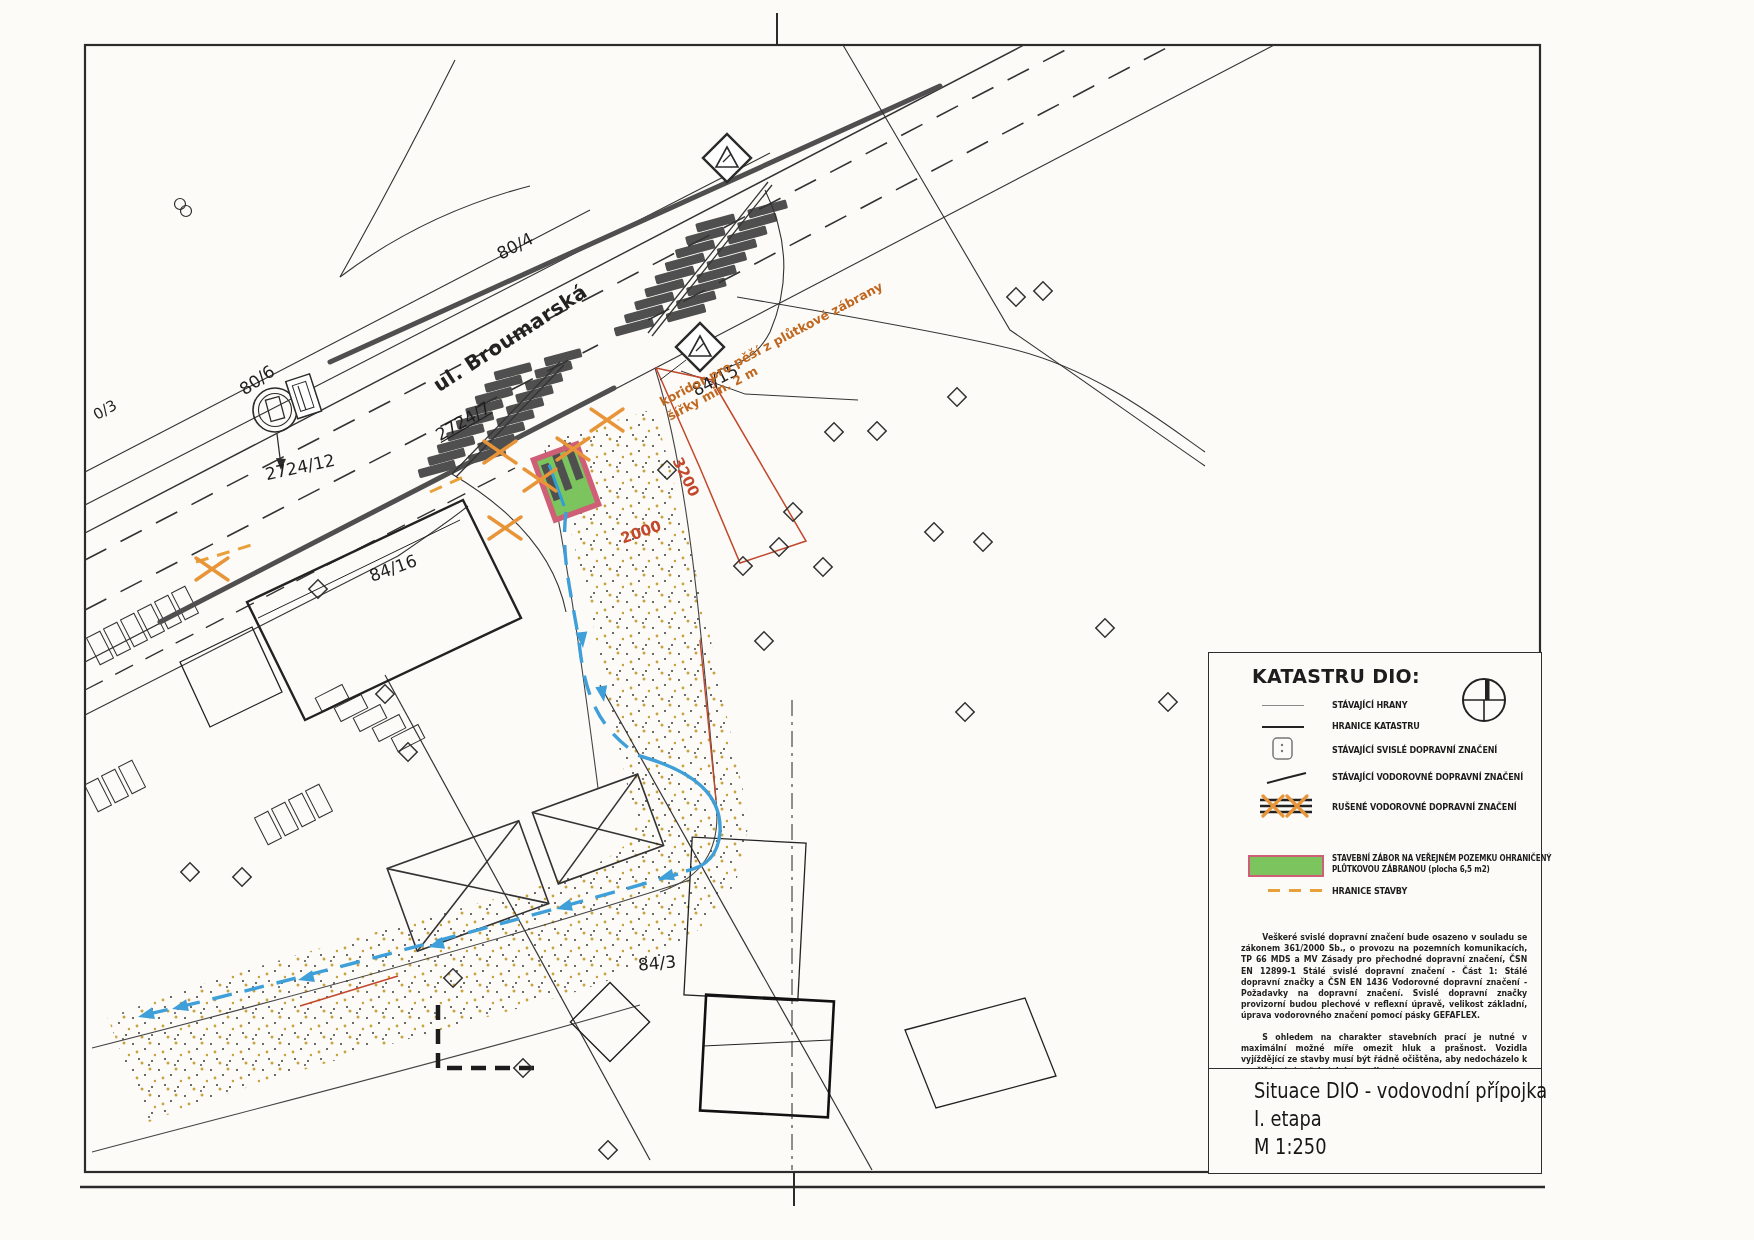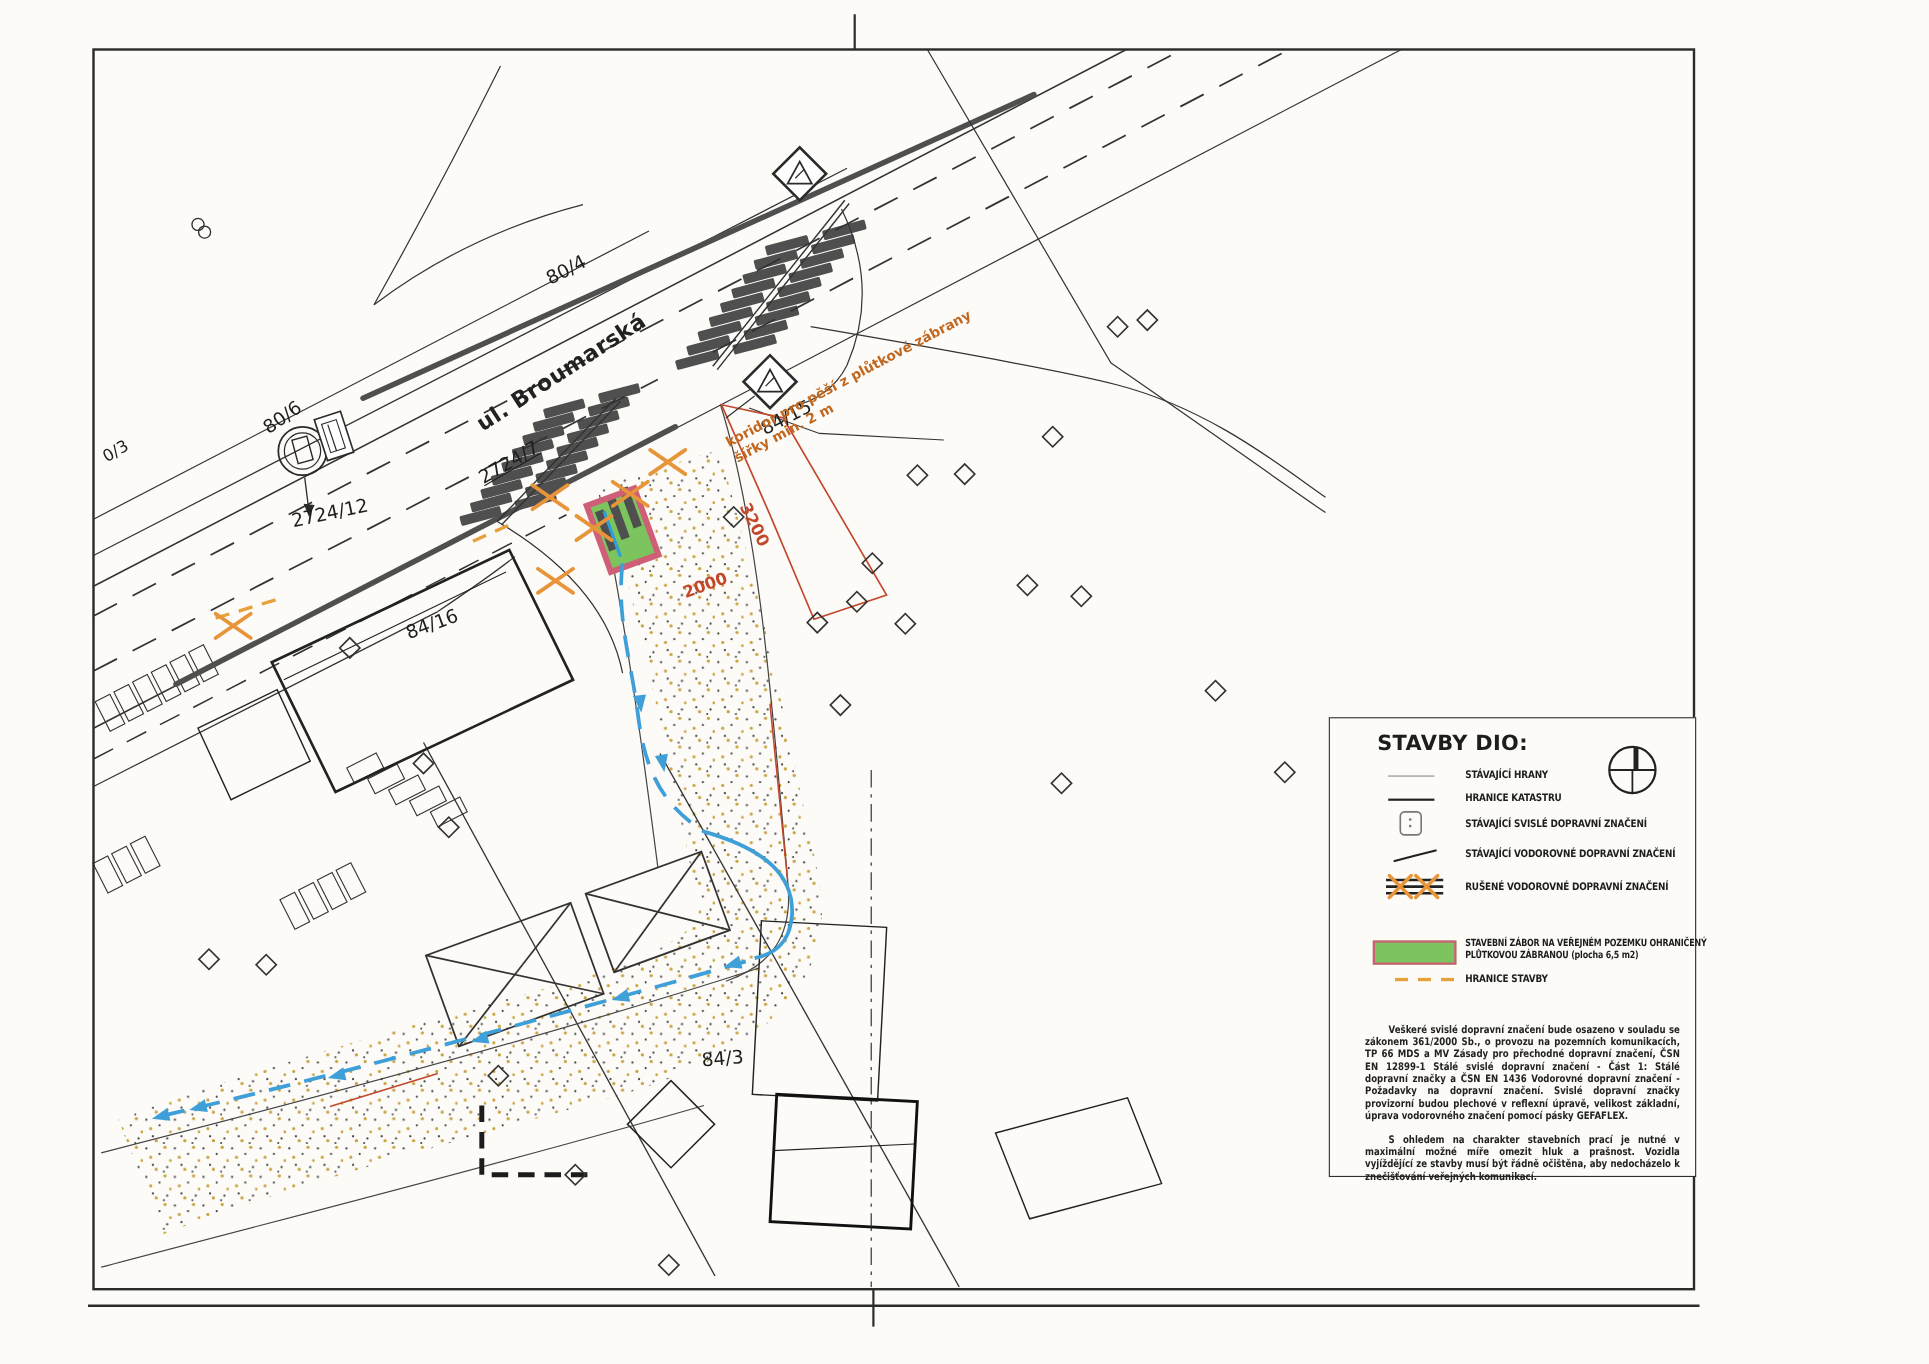--- a/index.html
+++ b/index.html
@@ -291,21 +291,21 @@
 
 <div class="koridor">
   <div>koridor pro pěší z plůtkové zábrany</div>
   <div>šířky min. 2 m</div>
 </div>
 
 <div class="dim" style="left:686px;top:477px;transform:translate(-50%,-50%) rotate(64deg);">3200</div>
 <div class="dim" style="left:641px;top:532px;transform:translate(-50%,-50%) rotate(-20deg);">2000</div>
 
 <div class="legend">
-  <div class="ttl">STAVBY DIO:</div>
+  <div class="ttl">KATASTRU DIO:</div>
 
   <div class="lsym thinline" style="left:53px;top:52px;"></div>
   <div class="lrow-lab" style="left:123px;top:46px;">STÁVAJÍCÍ HRANY</div>
 
   <div class="lsym solidline" style="left:53px;top:73px;"></div>
   <div class="lrow-lab" style="left:123px;top:67px;">HRANICE KATASTRU</div>
 
   <svg class="lsym" style="left:62px;top:83px;" width="24" height="26">
     <rect x="2" y="2" width="19" height="21" rx="4" fill="none" stroke="#777" stroke-width="1.5"></rect>
     <circle cx="11" cy="9" r="1.2" fill="#777"></circle>
@@ -336,14 +336,21 @@
     <circle cx="24" cy="24" r="21" fill="none" stroke="#222" stroke-width="2"></circle>
     <line x1="3" y1="24" x2="45" y2="24" stroke="#222" stroke-width="1.6"></line>
     <line x1="24" y1="24" x2="24" y2="45" stroke="#222" stroke-width="1.6"></line>
     <rect x="25" y="4" width="4.5" height="20" fill="#222"></rect>
   </svg>
 
   <div class="note" style="top:278px;">Veškeré svislé dopravní značení bude osazeno v souladu se zákonem 361/2000 Sb., o provozu na pozemních komunikacích, TP 66 MDS a MV Zásady pro přechodné dopravní značení, ČSN EN 12899-1 Stálé svislé dopravní značení - Část 1: Stálé dopravní značky a ČSN EN 1436 Vodorovné dopravní značení - Požadavky na dopravní značení. Svislé dopravní značky provizorní budou plechové v reflexní úpravě, velikost základní, úprava vodorovného značení pomocí pásky GEFAFLEX.</div>
   <div class="note" style="top:378px;">S ohledem na charakter stavebních prací je nutné v maximální možné míře omezit hluk a prašnost. Vozidla vyjíždějící ze stavby musí být řádně očištěna, aby nedocházelo k znečišťování veřejných komunikací.</div>
 </div>
 
-
+<div class="titleblock">
+  <div class="tt">
+    <div>Situace DIO - vodovodní přípojka</div>
+    <div>I. etapa</div>
+    <div>M 1:250</div>
+  </div>
 </div>
 
+</div>
+
 </body></html>

